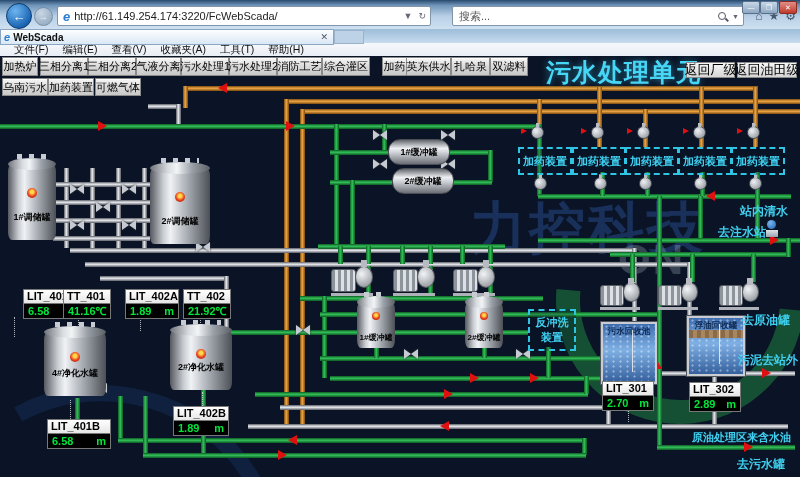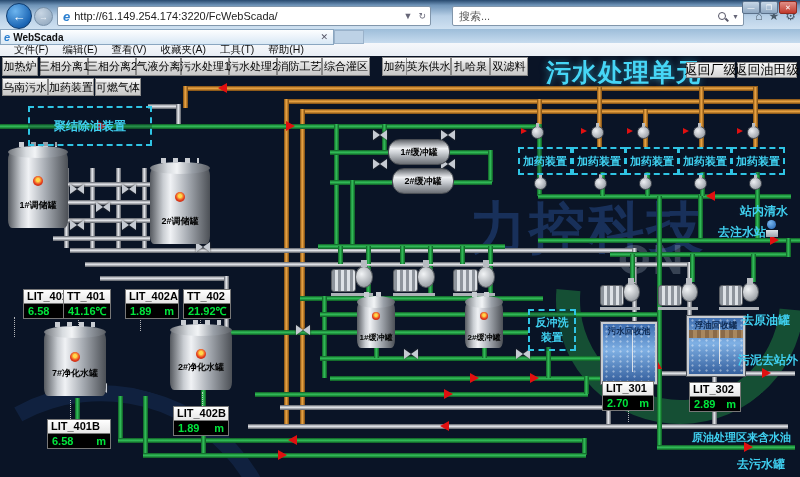--- a/index.html
+++ b/index.html
@@ -334,32 +334,32 @@
       </div>
     <div class="pump" style="left:719px;top:222px;width:40px;height:32px">
         <div class="mtr"></div>
         <div class="hd"></div>
         <div class="base"></div>
         <div class="top"></div>
       </div>
 
     <div class="inst" style="left:765px;top:164px"></div>
 
-    <div class="tank" style="left:8px;top:96px;width:60px;height:76px">
+    <div class="tank" style="left:8px;top:108px;width:48px;height:76px">
       <div class="logo"></div>
       <div class="lbl">1#调储罐</div>
     </div>
     <div class="tank" style="left:150px;top:112px;width:60px;height:76px">
       <div class="logo"></div>
       <div class="lbl">2#调储罐</div>
     </div>
 
     <div class="tank" style="left:44px;top:276px;width:62px;height:64px">
       <div class="logo"></div>
-      <div class="lbl">7#净化水罐</div>
+      <div class="lbl">4#净化水罐</div>
     </div>
     <div class="tank" style="left:170px;top:274px;width:62px;height:60px">
       <div class="logo"></div>
       <div class="lbl">2#净化水罐</div>
     </div>
 
     <div class="hv" style="left:388px;top:83px;width:60px;height:24px">
         <span>1#缓冲罐</span>
       </div>
     <div class="hv" style="left:392px;top:112px;width:60px;height:24px">
@@ -377,23 +377,20 @@
 
     <div class="pool oil" style="left:687px;top:260px;width:54px;height:56px">
       <div class="plbl">浮油回收罐</div>
       <div class="drop"></div>
     </div>
     <div class="pool" style="left:601px;top:266px;width:52px;height:58px">
       <div class="plbl">污水回收池</div>
       <div class="drop"></div>
     </div>
 
-    <div class="dash" style="left:28px;top:50px;width:120px;height:36px">
-        <span>聚结除油装置</span>
-      </div>
     <div class="dash sm" style="left:518px;top:91px;width:50px;height:24px">
         <span>加药装置</span>
       </div>
     <div class="dash sm" style="left:572px;top:91px;width:50px;height:24px">
         <span>加药装置</span>
       </div>
     <div class="dash sm" style="left:625px;top:91px;width:50px;height:24px">
         <span>加药装置</span>
       </div>
     <div class="dash sm" style="left:678px;top:91px;width:50px;height:24px">

